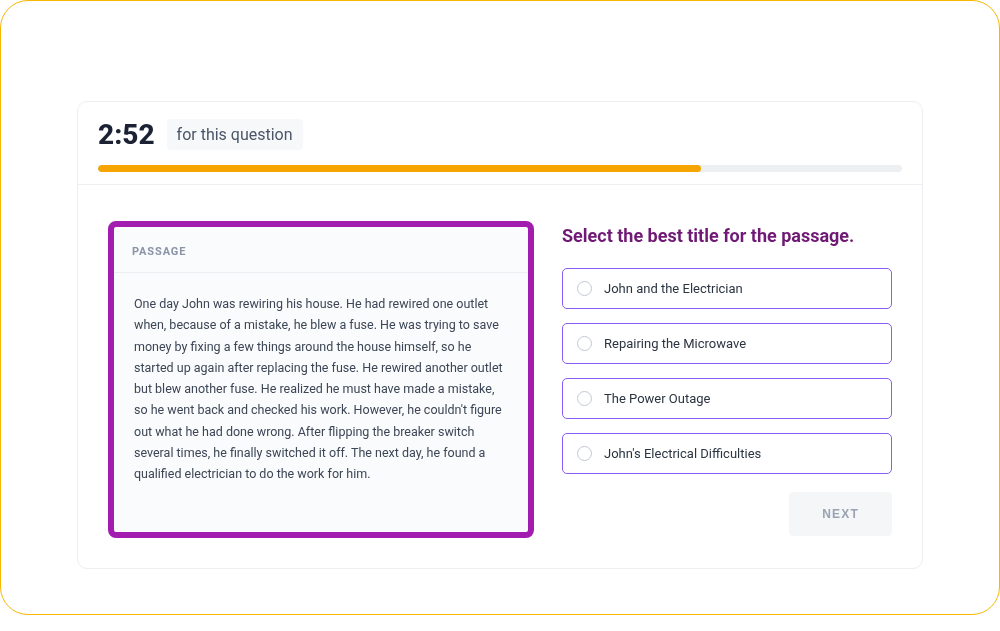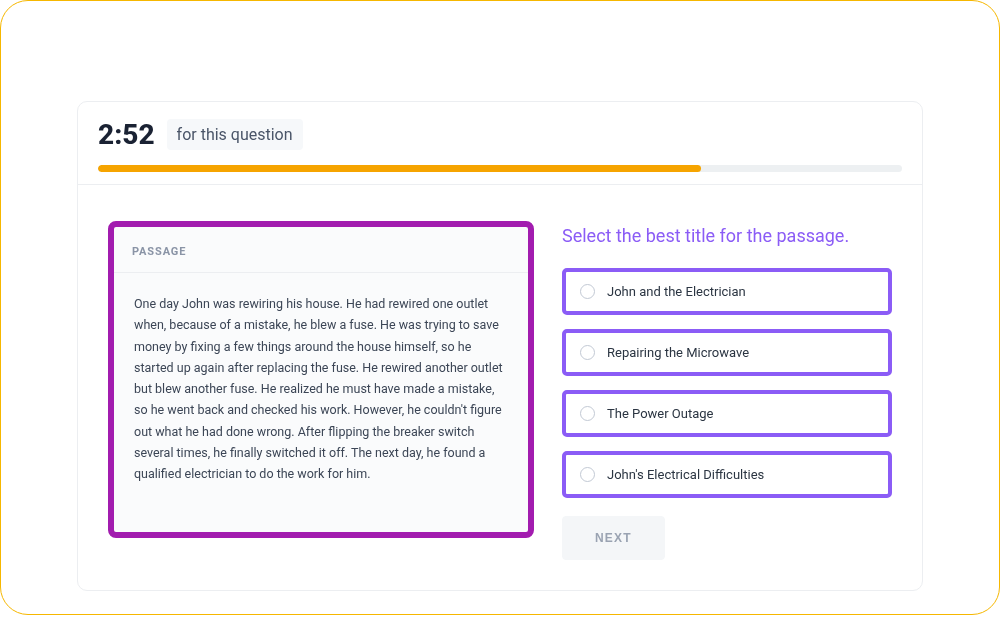--- a/index.html
+++ b/index.html
@@ -50,33 +50,33 @@
     font-size: 11px; letter-spacing: 0.08em; font-weight: 700; color: #8a94a6;
     padding: 18px 18px 14px 18px; border-bottom: 1px solid #eceef1;
     text-transform: uppercase;
   }
   .passage-text {
     padding: 20px 20px 48px 20px;
     font-size: 12.5px; line-height: 1.7; color: #3c4656;
   }
   .question-col { flex: 1; }
   .question-title {
-    font-size: 18px; font-weight: 400; color: #8b5cf6; margin-bottom: 22px; margin-top: 4px;
+    font-size: 18px; font-weight: 700; color: #701a75; margin-bottom: 22px; margin-top: 4px;
   }
   .option {
     display: flex; align-items: center; gap: 12px;
-    border: 4px solid #8b5cf6; border-radius: 5px;
+    border: 1px solid #8b5cf6; border-radius: 5px;
     padding: 12px 14px; margin-bottom: 14px;
     cursor: pointer; font-size: 13px; color: #2b3542; background: #fff;
   }
   .radio {
     width: 15px; height: 15px; border: 1.5px solid #c2c9d4; border-radius: 50%;
     flex-shrink: 0;
   }
-  .next-row { display: flex; justify-content: flex-start; margin-top: 18px; }
+  .next-row { display: flex; justify-content: flex-end; margin-top: 18px; }
   .next-btn {
     background: #f4f6f8; border: 1px solid #f4f6f8; color: #9aa3b2;
     font-size: 12px; font-weight: 700; letter-spacing: 0.1em;
     padding: 14px 32px; border-radius: 4px; cursor: pointer;
   }
 </style>
 </head>
 <body>
 
 <div class="outer">

